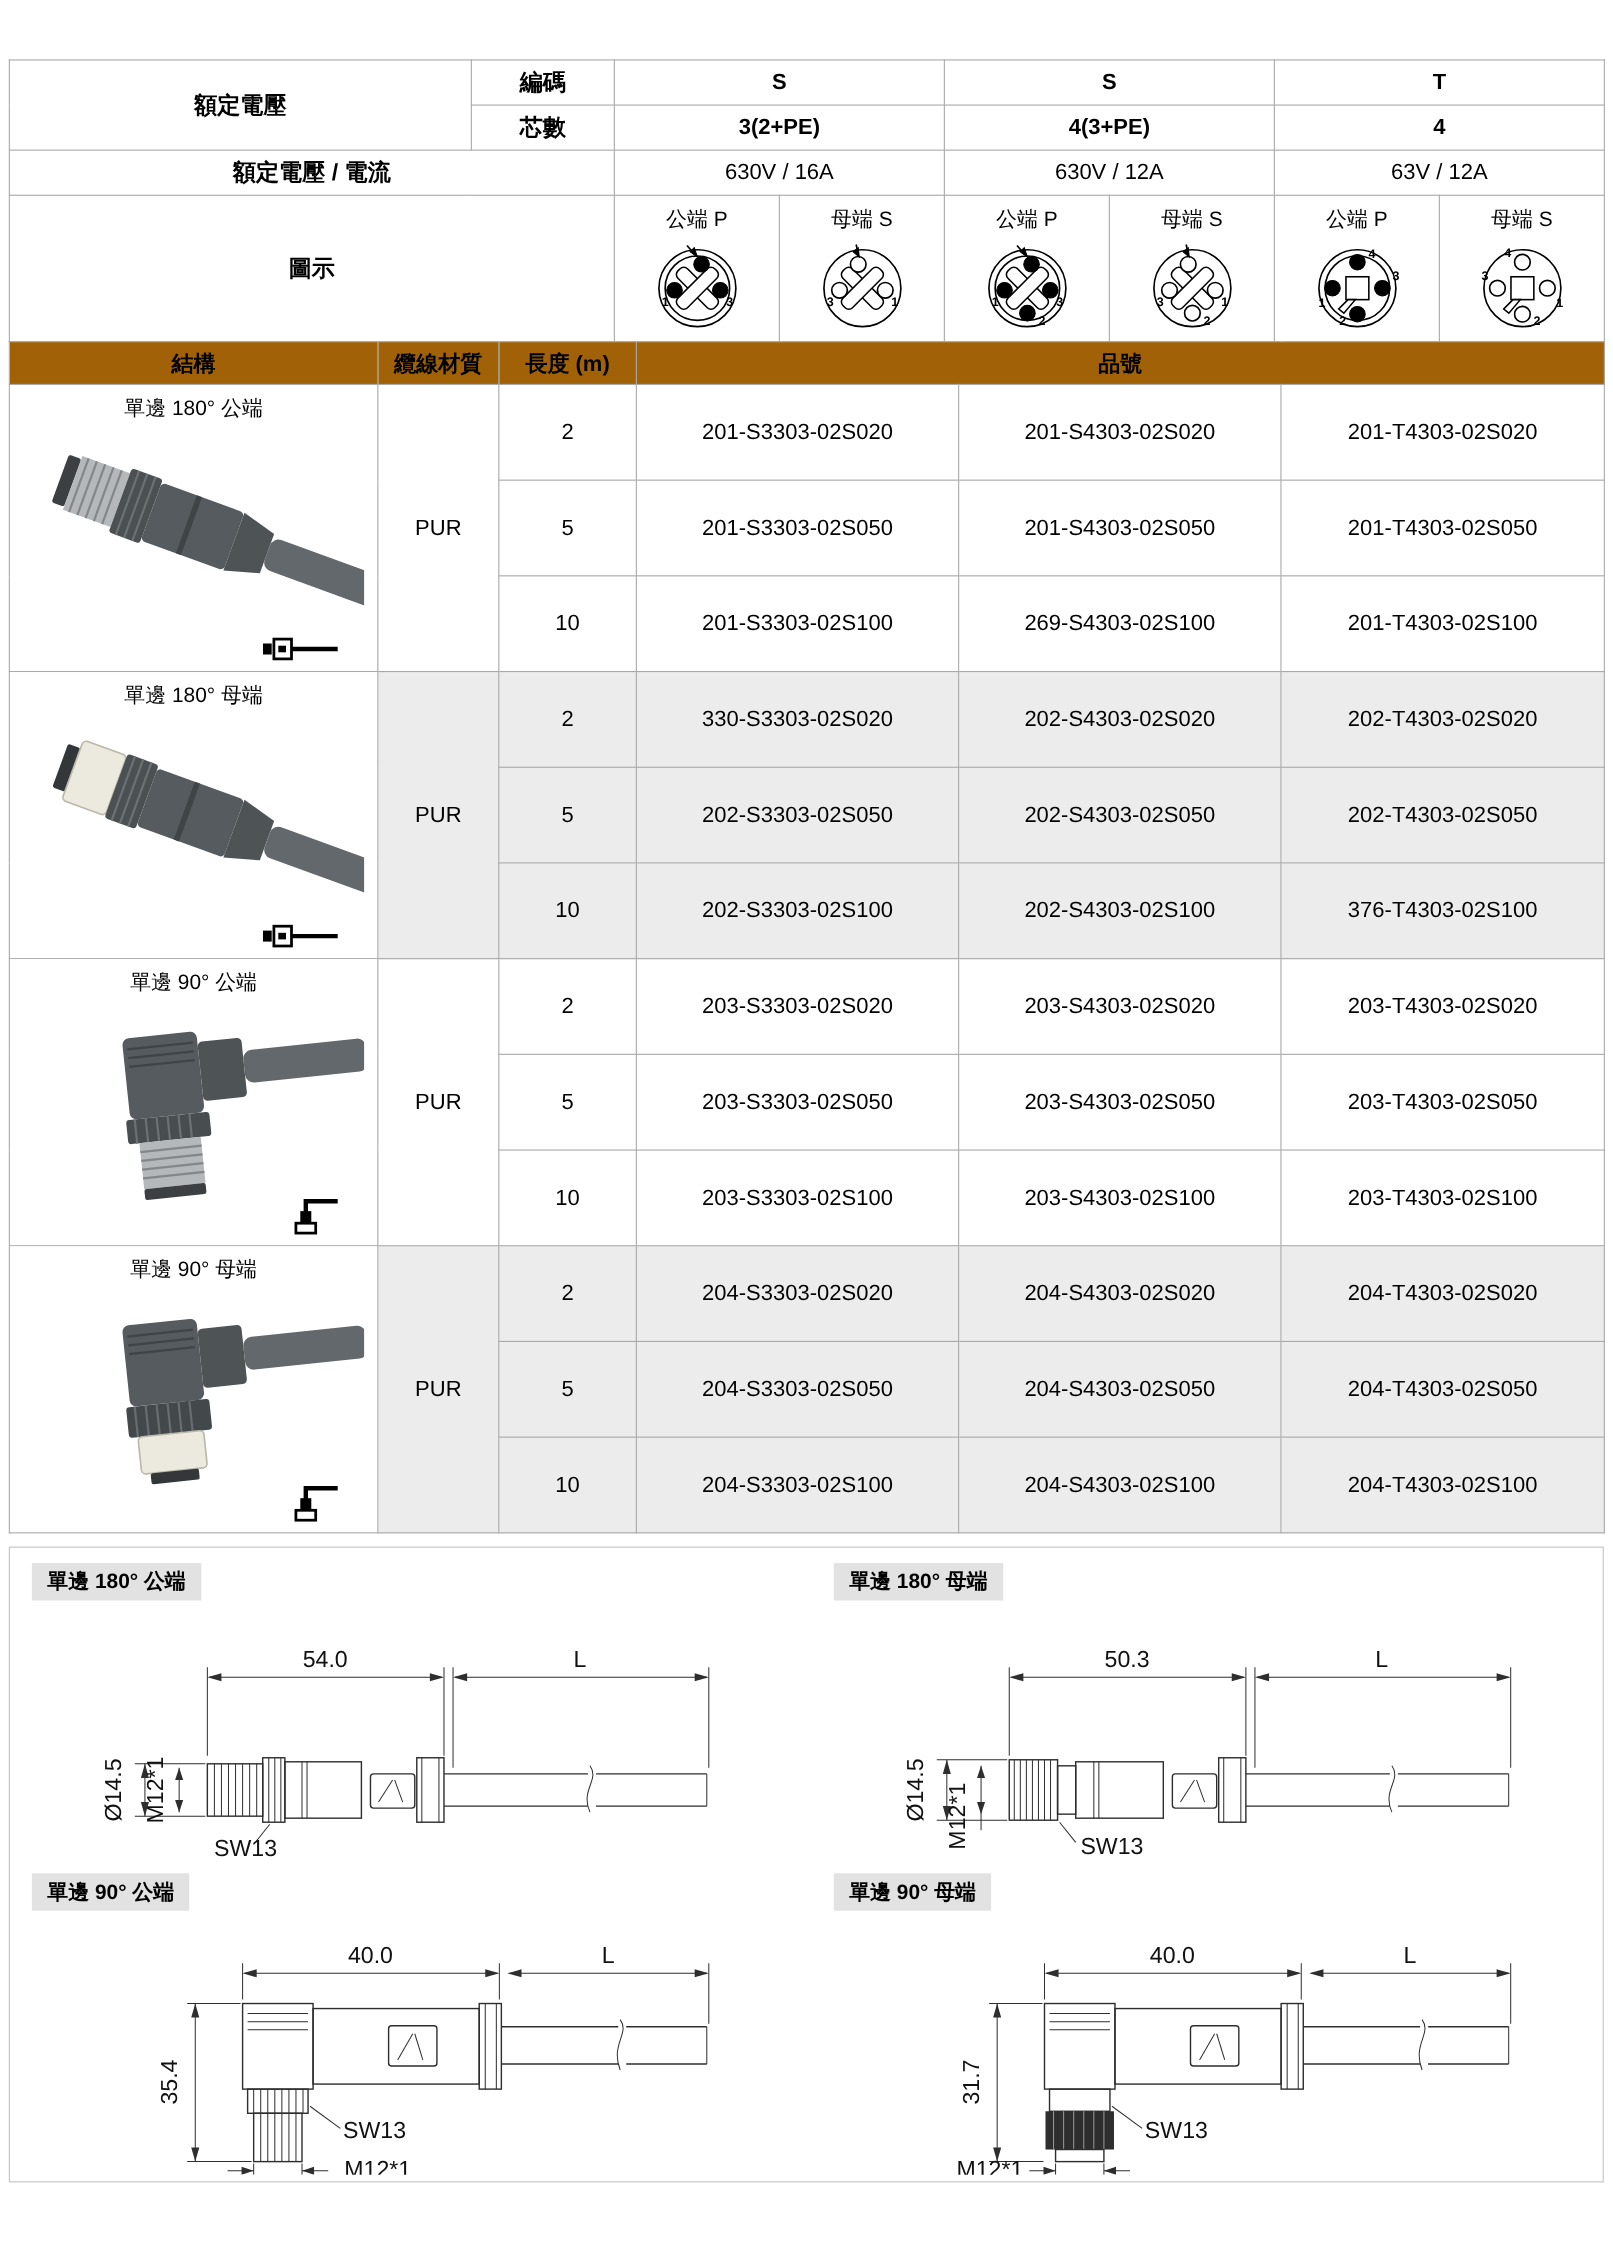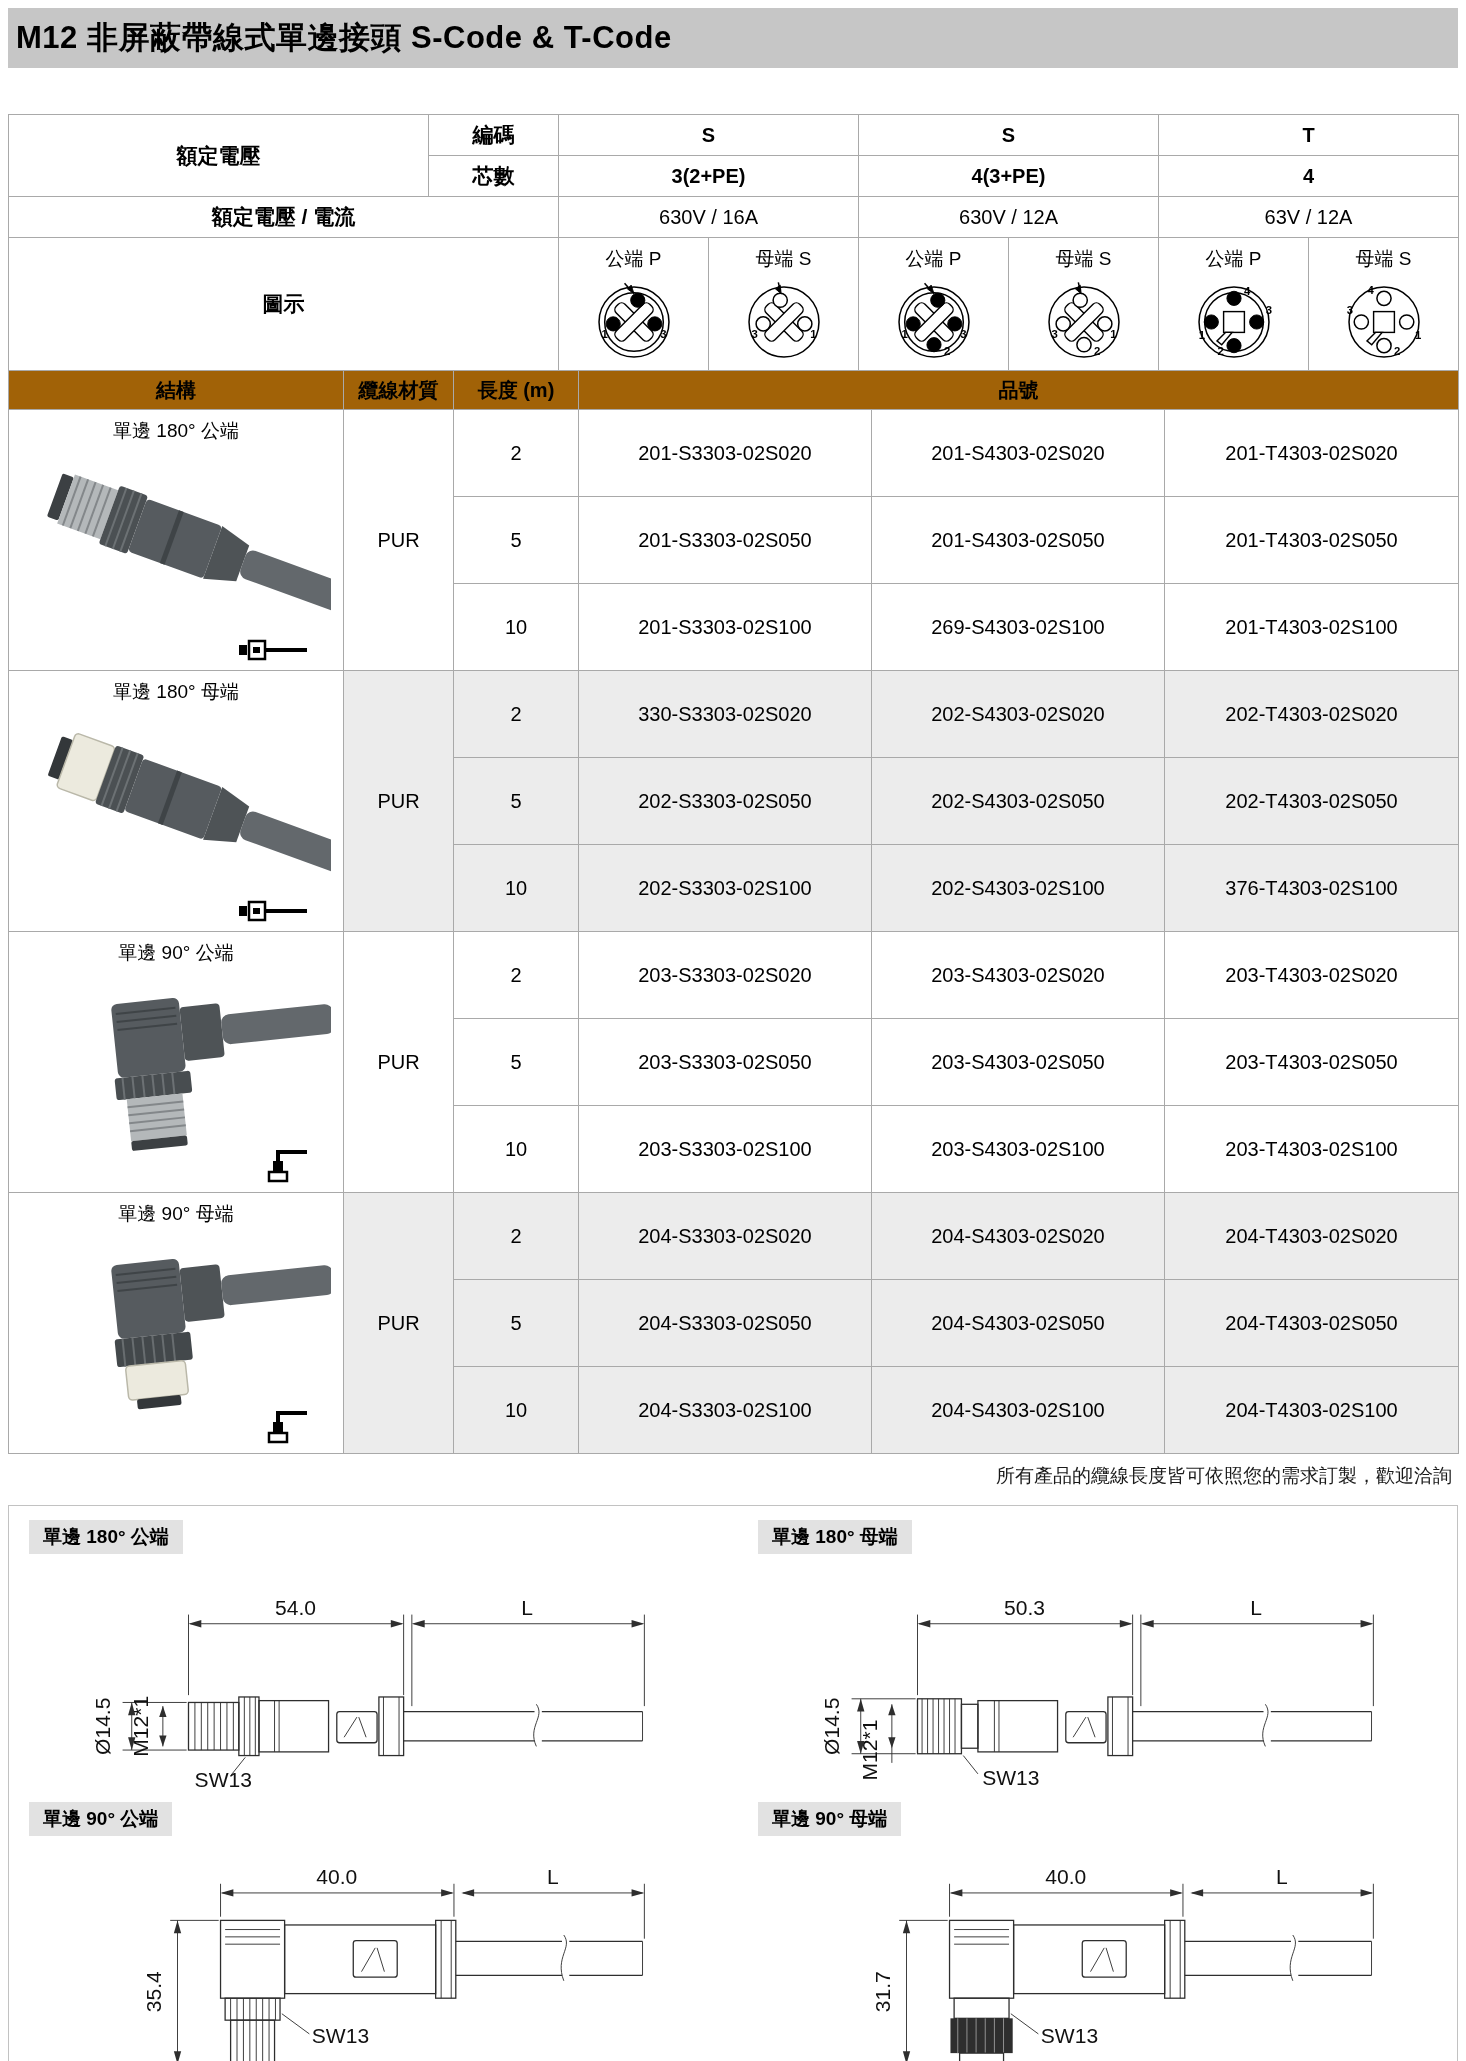--- a/index.html
+++ b/index.html
@@ -44,21 +44,20 @@
   .dim{stroke:#2e2e2e;stroke-width:1px;fill:none;}
   .ah{fill:#2e2e2e;stroke:none;}
   .dt{font-size:23px;fill:#111;}
   .mid{text-anchor:middle;}
 </style>
 </head>
 <body>
 
 <div class="page">
 
-  <div class="title-bar">M12 非屏蔽帶線式單邊接頭 S-Code &amp; T-Code</div>
 
   <table class="spec">
     <colgroup>
       <col style="width:420px">
         <col style="width:130px">
       <col style="width:150px">
         <col style="width:150px">
       <col style="width:150px">
         <col style="width:150px">
       <col style="width:150px">
@@ -420,21 +419,20 @@
     </tr>
     <tr class="body-row">
       <td class="shade">10</td>
       <td class="shade">204-S3303-02S100</td>
       <td class="shade">204-S4303-02S100</td>
       <td class="shade">204-T4303-02S100</td>
     </tr>
   </tbody>
     </table>
 
-  <div class="note">所有產品的纜線長度皆可依照您的需求訂製，歡迎洽詢</div>
 
   <div class="draw-box">
 
     <div class="draw-cell">
       <span class="chip">單邊 180° 公端</span>
       <svg class="tsvg" viewBox="0 0 690 260">
         <line x1="150" y1="152" x2="150" y2="64" class="dim"></line>
           <line x1="385" y1="152" x2="385" y2="64" class="dim"></line>
         <line x1="394" y1="164" x2="394" y2="64" class="dim"></line>
           <line x1="648" y1="164" x2="648" y2="64" class="dim"></line>

